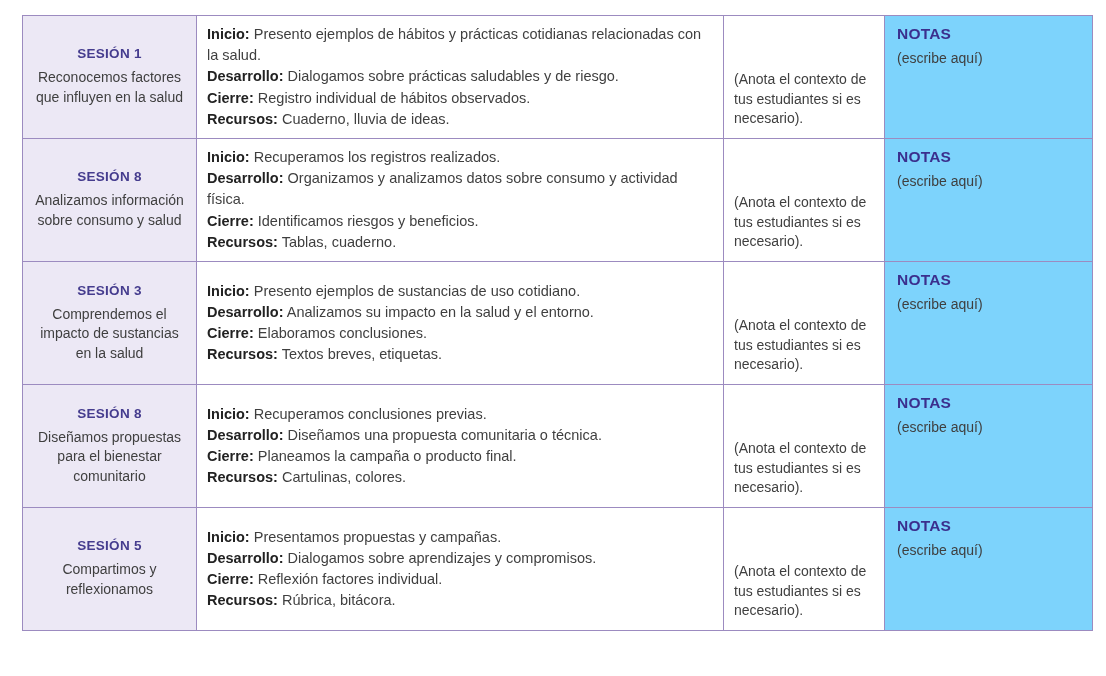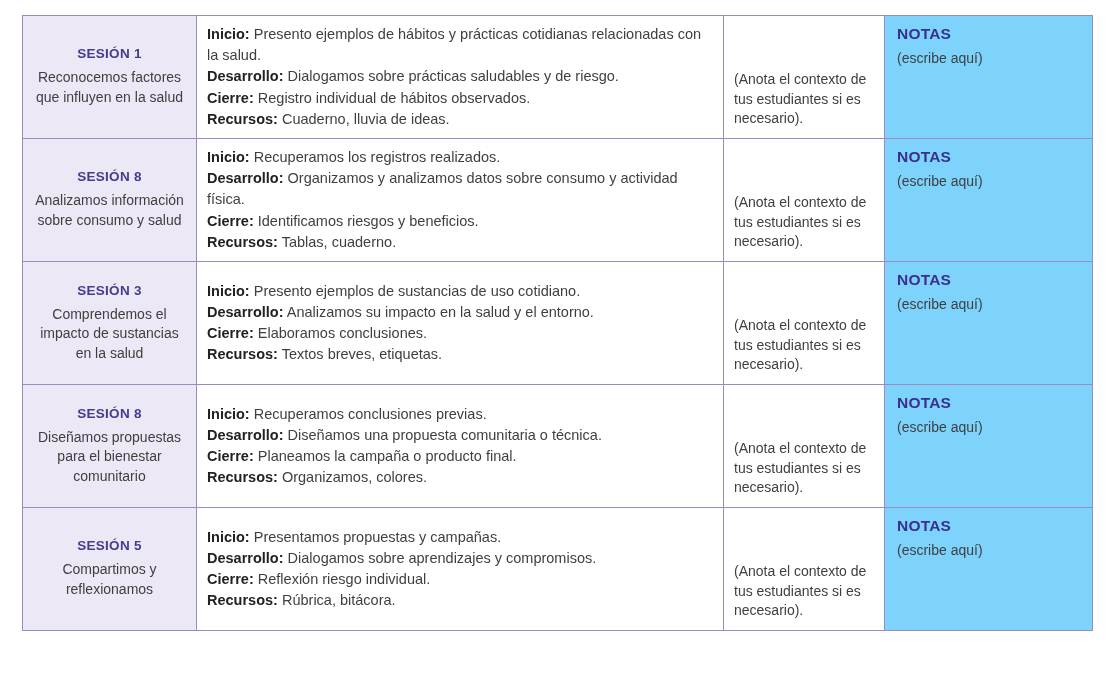--- a/index.html
+++ b/index.html
@@ -161,40 +161,40 @@
 
         <tr>
           <td class="col-session">
             <div class="sess-title">SESIÓN 8</div>
             <div class="sess-sub">Diseñamos propuestas para el bienestar comunitario</div>
           </td>
           <td class="col-details">
             <div class="detail-line"><b>Inicio:</b> <span>Recuperamos conclusiones previas.</span></div>
             <div class="detail-line"><b>Desarrollo:</b> <span>Diseñamos una propuesta comunitaria o técnica.</span></div>
             <div class="detail-line"><b>Cierre:</b> <span>Planeamos la campaña o producto final.</span></div>
-            <div class="detail-line"><b>Recursos:</b> <span>Organizamos, colores.</span></div>
+            <div class="detail-line"><b>Recursos:</b> <span>Cartulinas, colores.</span></div>
           </td>
           <td class="col-context">
             <div class="context-note">(Anota el contexto de tus estudiantes si es necesario).</div>
           </td>
           <td class="col-notes">
             <div class="notes-title">NOTAS</div>
             <div class="notes-placeholder">(escribe aquí)</div>
           </td>
         </tr>
 
         <tr>
           <td class="col-session">
             <div class="sess-title">SESIÓN 5</div>
             <div class="sess-sub">Compartimos y reflexionamos</div>
           </td>
           <td class="col-details">
             <div class="detail-line"><b>Inicio:</b> <span>Presentamos propuestas y campañas.</span></div>
             <div class="detail-line"><b>Desarrollo:</b> <span>Dialogamos sobre aprendizajes y compromisos.</span></div>
-            <div class="detail-line"><b>Cierre:</b> <span>Reflexión riesgo individual.</span></div>
+            <div class="detail-line"><b>Cierre:</b> <span>Reflexión factores individual.</span></div>
             <div class="detail-line"><b>Recursos:</b> <span>Rúbrica, bitácora.</span></div>
           </td>
           <td class="col-context">
             <div class="context-note">(Anota el contexto de tus estudiantes si es necesario).</div>
           </td>
           <td class="col-notes">
             <div class="notes-title">NOTAS</div>
             <div class="notes-placeholder">(escribe aquí)</div>
           </td>
         </tr>

